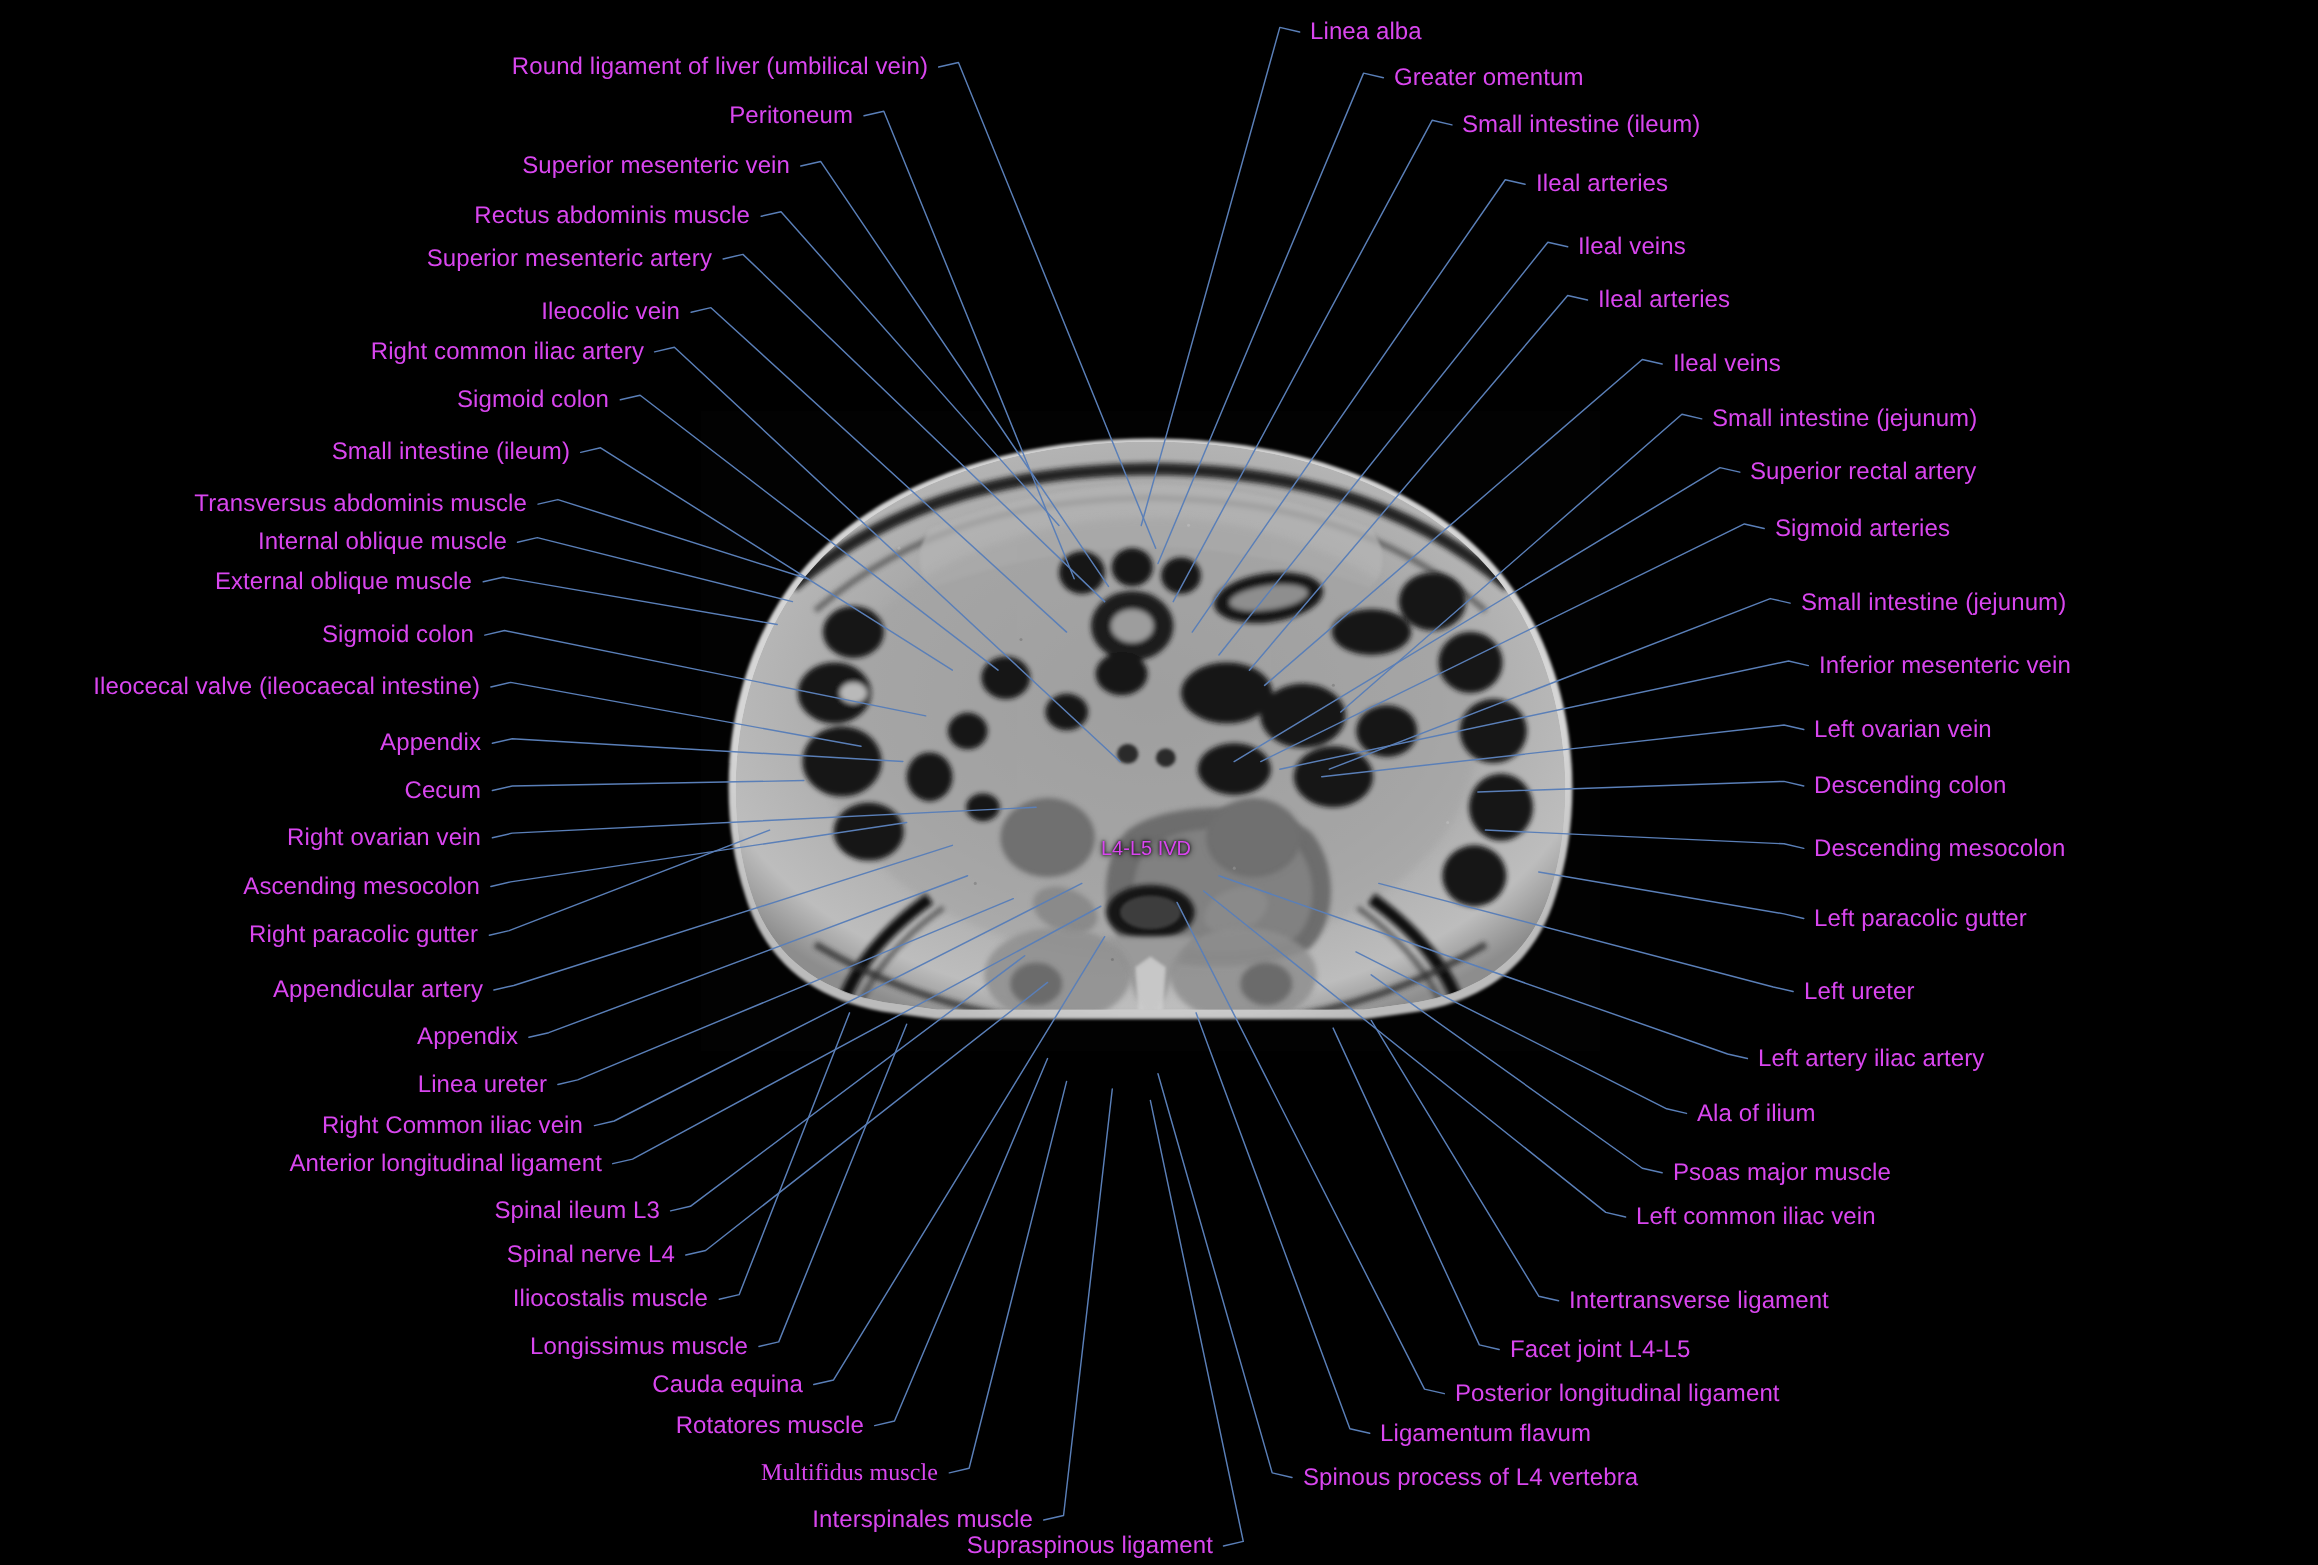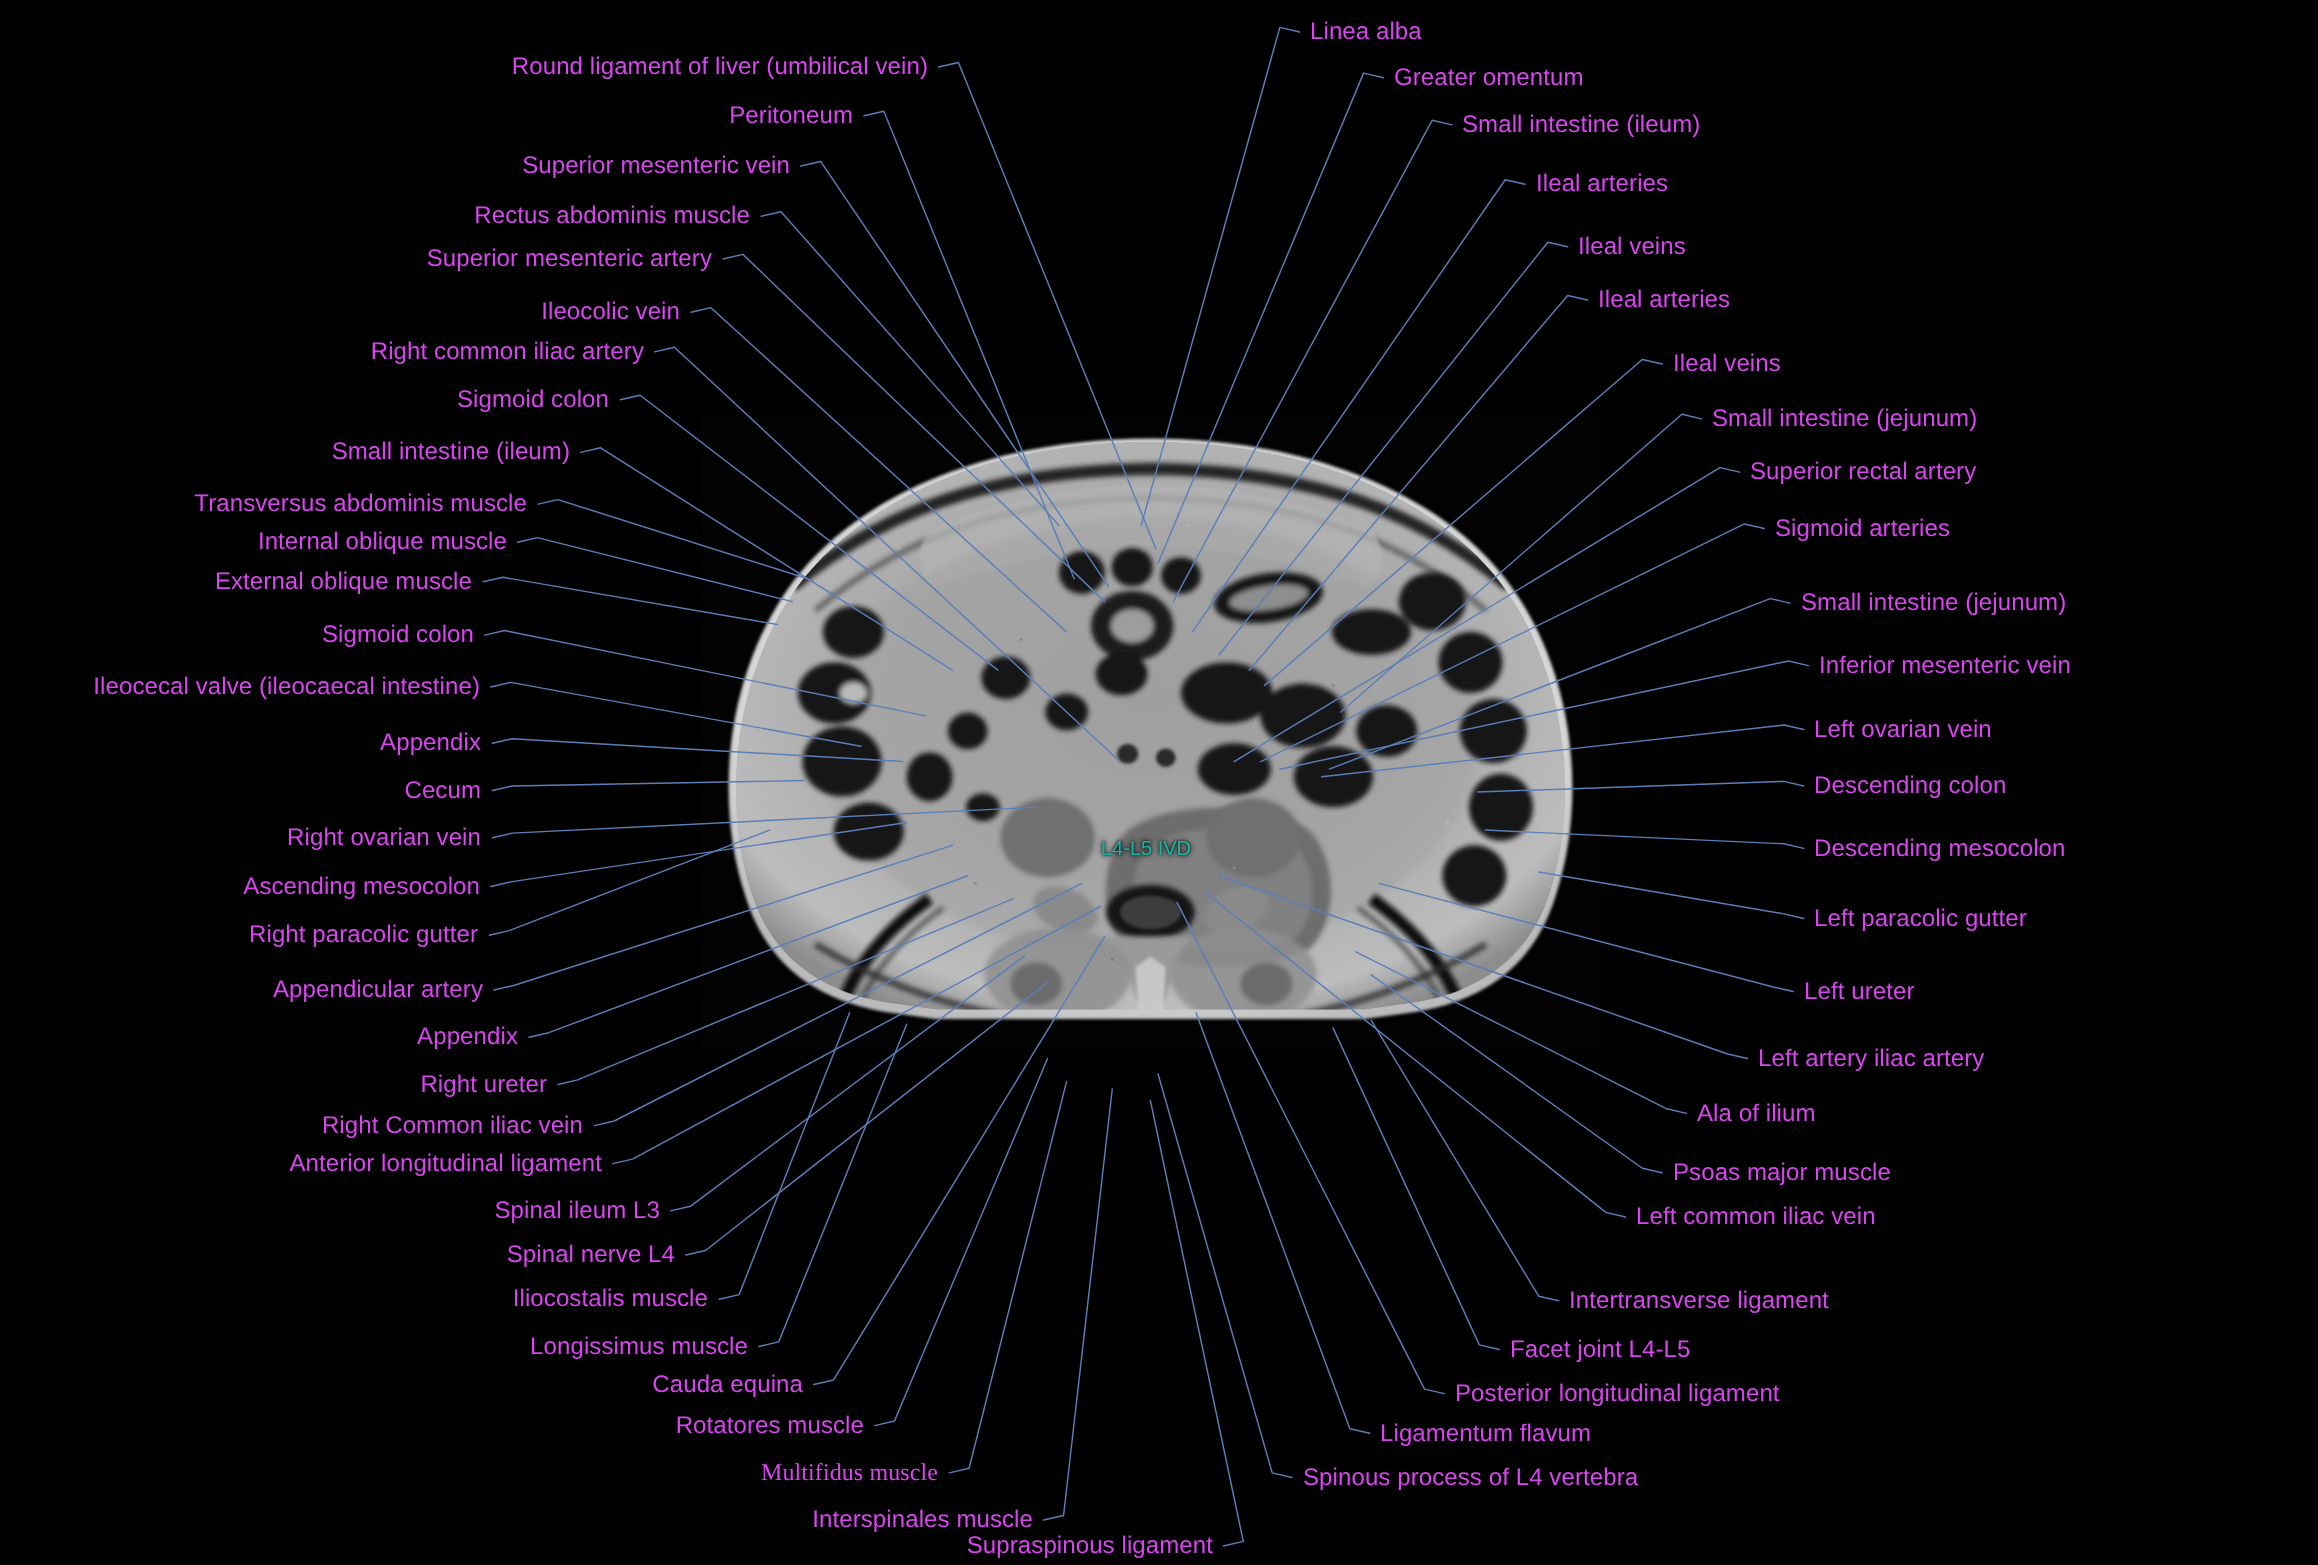--- a/index.html
+++ b/index.html
@@ -42,21 +42,21 @@
     line-height: 1;
     white-space: nowrap;
     letter-spacing: 0.1px;
     text-rendering: geometricPrecision;
   }
   .label.r { transform: translate(-100%, -50%); }   
   .label.l { transform: translate(0, -50%); }       
 
   #scan-caption {
     position: absolute;
-    color: #14b8a6;
+    color: #d946ef;
     font-size: 20px;
     white-space: nowrap;
     transform: translate(-50%, -50%);
     text-shadow: 0 0 3px #000, 0 0 6.1px #000;
   }
 </style>
 </head>
 <body>
 
 <div id="canvas">
@@ -278,21 +278,21 @@
       <div class="label r" style="left: 472px; top: 582px;">External oblique muscle</div>
       <div class="label r" style="left: 474px; top: 635px;">Sigmoid colon</div>
       <div class="label r" style="left: 480px; top: 687px;">Ileocecal valve (ileocaecal intestine)</div>
       <div class="label r" style="left: 481px; top: 743px;">Appendix</div>
       <div class="label r" style="left: 481px; top: 791px;">Cecum</div>
       <div class="label r" style="left: 481px; top: 838px;">Right ovarian vein</div>
       <div class="label r" style="left: 480px; top: 887px;">Ascending mesocolon</div>
       <div class="label r" style="left: 478px; top: 935px;">Right paracolic gutter</div>
       <div class="label r" style="left: 483px; top: 990px;">Appendicular artery</div>
       <div class="label r" style="left: 518px; top: 1037px;">Appendix</div>
-      <div class="label r" style="left: 547px; top: 1085px;">Right ureter</div>
+      <div class="label r" style="left: 547px; top: 1085px;">Linea ureter</div>
       <div class="label r" style="left: 583px; top: 1126px;">Right Common iliac vein</div>
       <div class="label r" style="left: 602px; top: 1164px;">Anterior longitudinal ligament</div>
       <div class="label r" style="left: 660px; top: 1211px;">Spinal ileum L3</div>
       <div class="label r" style="left: 675px; top: 1255px;">Spinal nerve L4</div>
       <div class="label r" style="left: 708px; top: 1299px;">Iliocostalis muscle</div>
       <div class="label r" style="left: 748px; top: 1347px;">Longissimus muscle</div>
       <div class="label r" style="left: 803px; top: 1385px;">Cauda equina</div>
       <div class="label r" style="left: 864px; top: 1426px;">Rotatores muscle</div>
       <div class="label r" style="left: 938px; top: 1473px; font-family: Liberation Serif, serif;">Multifidus muscle</div>
       <div class="label r" style="left: 1033px; top: 1520px;">Interspinales muscle</div>

